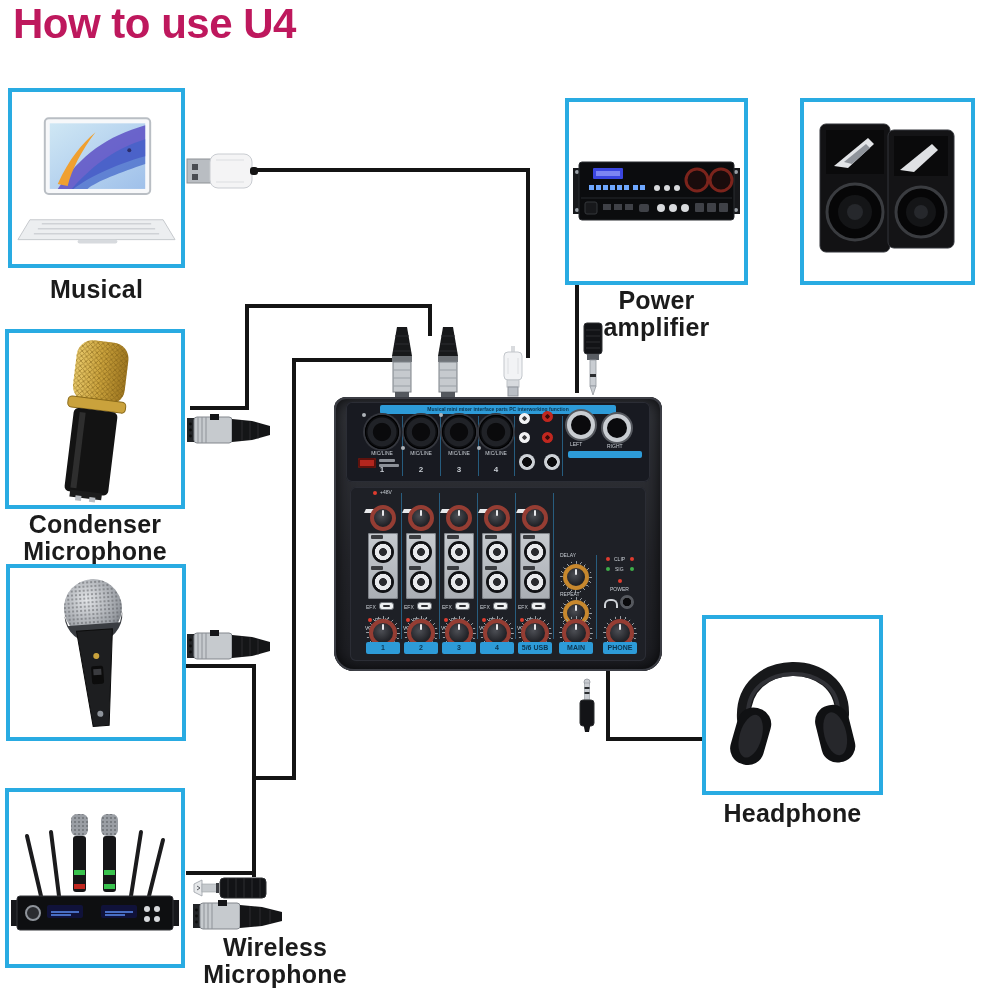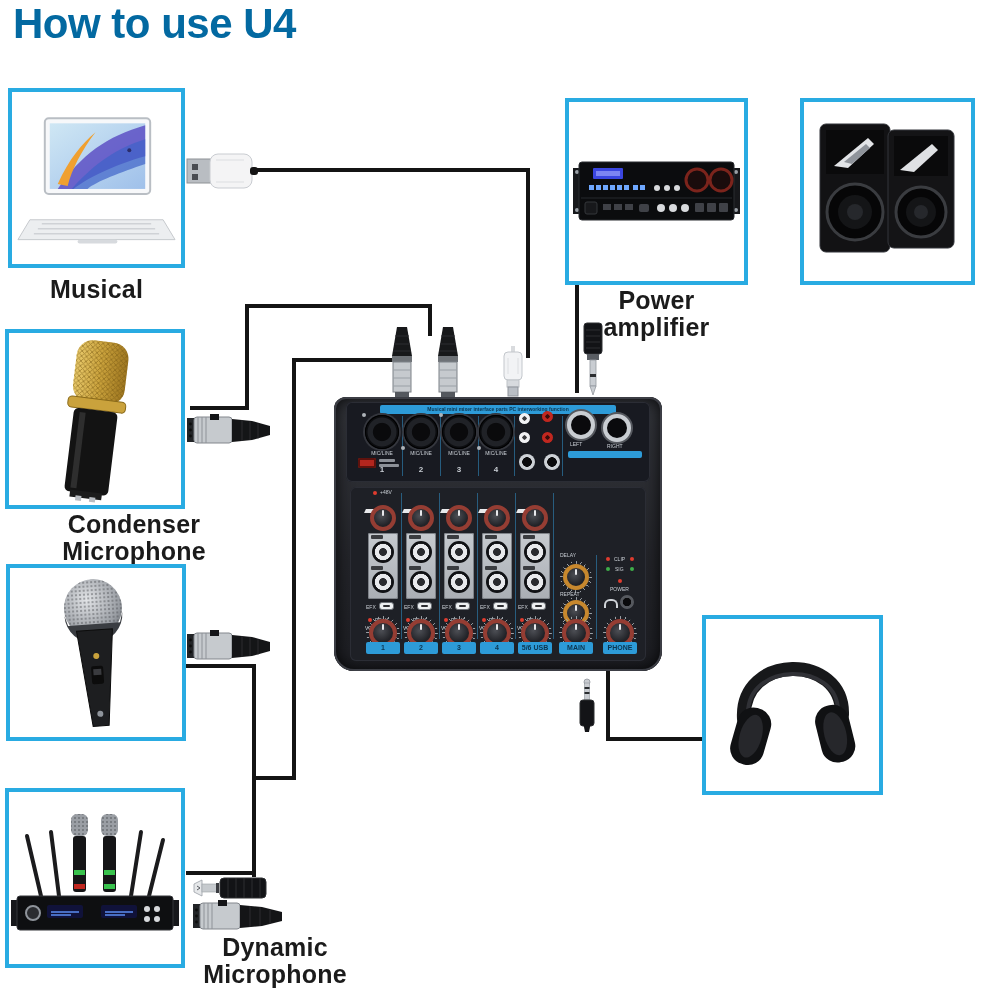--- a/index.html
+++ b/index.html
@@ -59,21 +59,21 @@
   .pill{position:absolute;width:15px;height:8px;background:#eef0f2;border:1px solid #6c7076;border-radius:3px;box-sizing:border-box;}
   .pill::after{content:"";position:absolute;left:3px;top:2px;right:3px;bottom:2px;background:#2c2d31;border-radius:2px;}
   .flag{position:absolute;width:9px;height:4px;background:#e8e9eb;transform:skewX(-25deg);}
   .graybar{position:absolute;background:#8d9198;height:3px;border-radius:1px;}
 </style>
 </head>
 <body>
 
 <div id="canvas">
 
-  <div class="abs" style="left:13px;top:0px;font-size:42px;font-weight:800;color:#0369a1;letter-spacing:-.5px;">How to use U4</div>
+  <div class="abs" style="left:13px;top:0px;font-size:42px;font-weight:800;color:#be185d;letter-spacing:-.5px;">How to use U4</div>
 
   <div class="cable h" style="left:256px;top:168px;width:274px;"></div>
   <div class="cable v" style="left:526px;top:168px;height:190px;"></div>
 
   <div class="cable v" style="left:575px;top:285px;height:108px;"></div>
 
   <div class="cable h" style="left:190px;top:406px;width:59px;"></div>
   <div class="cable v" style="left:245px;top:304px;height:106px;"></div>
   <div class="cable h" style="left:245px;top:304px;width:187px;"></div>
   <div class="cable v" style="left:428px;top:304px;height:32px;"></div>
@@ -203,21 +203,21 @@
         <rect x="60" y="8" width="52" height="62" rx="16" fill="url(#mesh)"></rect>
         <rect x="57" y="66" width="58" height="11" rx="4" fill="#caa23c" stroke="#8a6a1a"></rect>
         <rect x="64" y="77" width="44" height="84" rx="5" fill="#131313"></rect>
         <rect x="70" y="81" width="6" height="76" fill="#2e2e2e"></rect>
         <rect x="70" y="159" width="32" height="7" fill="#1c1c1c"></rect>
         <rect x="76" y="164" width="6" height="5" fill="#b9bdc2"></rect>
         <rect x="90" y="164" width="6" height="5" fill="#b9bdc2"></rect>
       </g>
     </svg>
   </div>
-  <div class="dev-label" style="left:0px;top:511px;width:190px;padding-left:39px;">
+  <div class="dev-label" style="left:0px;top:511px;width:190px;">
     <span>Condenser</span><br>
     <span>Microphone</span>
   </div>
 
   <div class="box" style="left:6px;top:564px;width:180px;height:177px;">
     <svg class="devsvg" viewBox="0 0 172 169">
       <defs>
         <radialGradient id="ball" cx=".4" cy=".35" r=".8">
           <stop offset="0" stop-color="#e2e4e7"></stop>
             <stop offset=".7" stop-color="#9a9ea4"></stop>
@@ -272,38 +272,39 @@
       <path d="M96 120 h28 M96 123 h20" stroke="#5b8df2" stroke-width="1.5"></path>
       <g fill="#d8dadd">
           <circle cx="138" cy="117" r="3"></circle>
           <circle cx="148" cy="117" r="3"></circle>
           <circle cx="138" cy="127" r="3"></circle>
           <circle cx="148" cy="127" r="3"></circle>
         </g>
     </svg>
   </div>
   <div class="dev-label" style="left:185px;top:934px;width:180px;">
-    <span>Dynamic</span><br>
+    <span>Wireless</span><br>
     <span>Microphone</span>
   </div>
 
   <div class="box" style="left:702px;top:615px;width:181px;height:180px;">
     <svg class="devsvg" viewBox="0 0 173 172">
       <path d="M38 100 C34 34 138 34 136 96" stroke="#17181a" stroke-width="14" fill="none" stroke-linecap="round"></path>
       <path d="M42 96 C40 42 132 42 132 92" stroke="#303136" stroke-width="4" fill="none"></path>
       <g transform="rotate(16 44 116)">
         <rect x="28" y="88" width="34" height="58" rx="16" fill="#101113"></rect>
         <ellipse cx="45" cy="117" rx="11" ry="22" fill="#26272b"></ellipse>
       </g>
       <g transform="rotate(-14 128 114)">
         <rect x="112" y="86" width="34" height="58" rx="16" fill="#101113"></rect>
         <ellipse cx="129" cy="115" rx="11" ry="22" fill="#26272b"></ellipse>
       </g>
     </svg>
   </div>
+  <div class="dev-label" style="left:702px;top:800px;width:181px;">Headphone</div>
 
   <div id="mixer">
 
     <div id="jackpanel">
       <div class="bluestrip" style="left:34px;right:34px;top:3px;height:9px;">
         <div class="tinytxt" style="left:0;right:0;top:2px;text-align:center;color:#0b3550;font-weight:700;">Musical mini mixer interface parts PC interworking function</div>
       </div>
 
       <div class="sep" style="left:56px;top:14px;height:60px;"></div>
       <div class="sep" style="left:94px;top:14px;height:60px;"></div>

